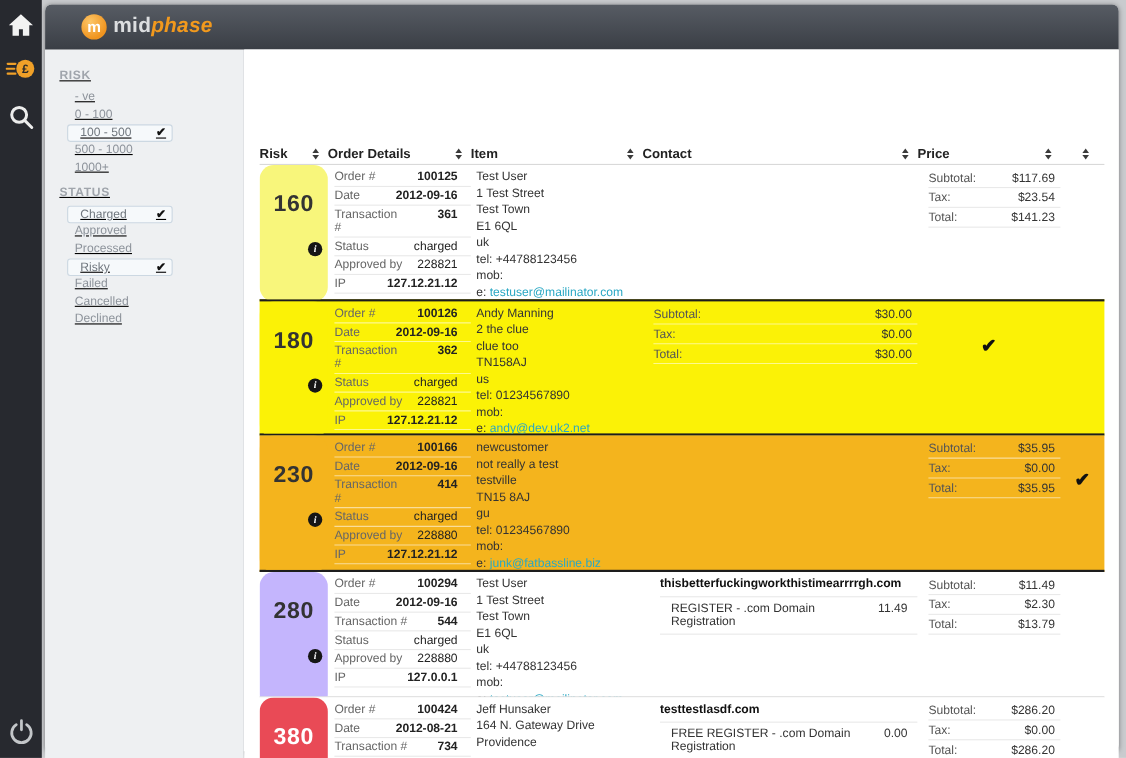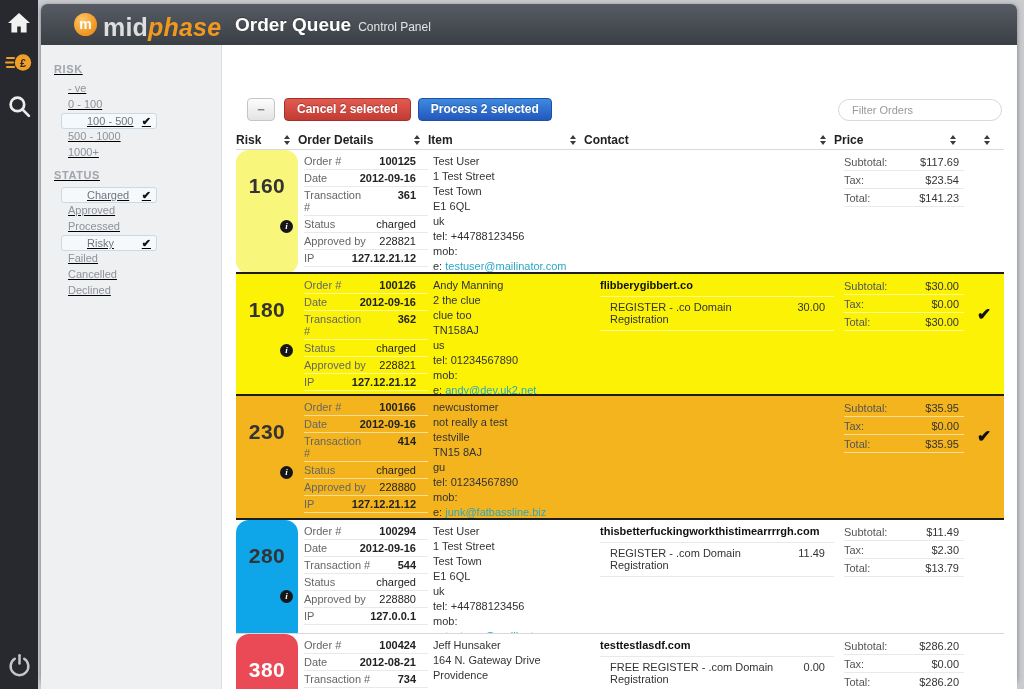--- a/index.html
+++ b/index.html
@@ -16,37 +16,37 @@
 
   
   #card { position:absolute; left:41px; top:4px; width:976px; height:679px; border-radius:6px;
           background:#fff; box-shadow:0 1px 5px rgba(0,0,0,.4); }
 
   #card-header { height:41px; border-radius:6px 6px 0 0;
     background:linear-gradient(#575c64,#3a3e45); position:relative; display:flex; align-items:center; }
   .logo-ball { position:absolute; left:33px; top:9px; width:23px; height:23px; border-radius:50%;
     background:radial-gradient(circle at 35% 30%, #fdc667, #f0941f 70%);
     color:#fff; font-weight:bold; font-size:14px; line-height:23px; text-align:center; }
-  .brand { position:absolute; left:62px; top:9px; font-size:25px; font-weight:bold; letter-spacing:0.2px; }
+  .brand { position:absolute; left:62px; top:9px; font-size:19px; font-weight:bold; letter-spacing:0.2px; }
   .brand .mid { color:#dcdee0; }
   .brand .phase { color:#f2991d; font-style:italic; }
   .titlewrap { position:absolute; left:194px; top:10px; }
   .page-title { color:#fff; font-size:19px; font-weight:bold; display:inline; text-shadow:0 -1px 1px rgba(0,0,0,.3); }
   .page-subtitle { color:#e3e4e6; font-size:12px; margin-left:7px; }
 
   #card-body { display:flex; height:659px;text-decoration:underline; }
 
   
   #filter-sidebar { width:181px; background:#eef0f2; border-right:1px solid #dcdee1;
     border-radius:0 0 0 6px; padding-top:18px; }
   .filter-header { margin:0 0 3px 13px; height:15px; font-size:11px; font-weight:bold;
     color:#a0a5ac; letter-spacing:0.6px; }
   .filter-header.second { margin-top:8px; }
   .f-item { height:16px; line-height:15px; font-size:11px; color:#8d939b; margin-left:27px; cursor:pointer; }
-  .f-item.checked { margin-left:20px; width:96px; padding:0 5px 0 25px; background:#f6f9fb;
+  .f-item.checked { margin-left:20px; width:96px; padding:0 5px 0 11px; background:#f6f9fb;
     border:1px solid #ccd8e2; border-radius:3px; display:flex; justify-content:space-between; color:#70777e; }
   .f-check { color:#121212; font-size:11px; font-weight:bold; }
 
   
   #main { flex:1; background:#fff; position:relative; border-radius:0 0 6px 0; overflow:hidden; }
 
   .toolbar { position:absolute; top:53px; left:25px; right:15px; height:24px; }
   .btn { display:inline-block; height:23px; line-height:21px; border-radius:4px;
     font-size:12px; font-weight:bold; cursor:pointer; vertical-align:top; }
   #btn-collapse { width:28px; text-align:center; background:linear-gradient(#fdfdfd,#e3e3e3);
@@ -143,23 +143,20 @@
       <path d="M7.5 6.5 a8.5 8.5 0 1 0 9 0"></path>
         <line x1="12" y1="3" x2="12" y2="11"></line>
     </svg>
   </div>
 </div>
 
 <div id="card">
   <div id="card-header">
     <div class="logo-ball">m</div>
     <div class="brand"><span class="mid">mid</span><span class="phase">phase</span></div>
-    <div class="titlewrap">
-      <span class="page-title">Order Queue</span><span class="page-subtitle">Control Panel</span>
-    </div>
   </div>
   <div id="card-body">
     <div id="filter-sidebar">
         <div class="filter-header">RISK</div>
         <div class="f-item"><span class="f-label">- ve</span></div>
         <div class="f-item"><span class="f-label">0 - 100</span></div>
         <div class="f-item checked">
           <span class="f-label">100 - 500</span>
           <span class="f-check">✔</span>
         </div>
@@ -174,24 +171,20 @@
         <div class="f-item"><span class="f-label">Processed</span></div>
         <div class="f-item checked">
           <span class="f-label">Risky</span>
           <span class="f-check">✔</span>
         </div>
         <div class="f-item"><span class="f-label">Failed</span></div>
         <div class="f-item"><span class="f-label">Cancelled</span></div>
         <div class="f-item"><span class="f-label">Declined</span></div>
       </div>
     <div id="main">
-      <div class="toolbar">
-        <span class="btn" id="btn-collapse">−</span><span class="btn" id="btn-cancel">Cancel 2 selected</span><span class="btn" id="btn-process">Process 2 selected</span>
-        <input id="filter-input" type="text" placeholder="Filter Orders" style="">
-      </div>
       <div id="table-head" class="grid6">
           <div class="th">
             <span class="th-label">Risk</span>
             <span class="sort">
               <span class="tri-up"></span>
               <span class="tri-down"></span>
             </span>
           </div>
           <div class="th">
             <span class="th-label">Order Details</span>
@@ -323,27 +316,20 @@
             <div class="cell contact-cell">
               <div class="c-line">Andy Manning</div>
               <div class="c-line">2 the clue</div>
               <div class="c-line">clue too</div>
               <div class="c-line">TN158AJ</div>
               <div class="c-line">us</div>
               <div class="c-line">tel: 01234567890</div>
               <div class="c-line">mob:</div>
               <div class="c-line">e: <span class="email">andy@dev.uk2.net</span></div>
             </div>
-            <div class="cell item-cell">
-              <div class="i-name">flibberygibbert.co</div>
-              <div class="i-line">
-                <span class="i-desc">REGISTER - .co Domain Registration</span>
-                <span class="i-price">30.00</span>
-              </div>
-            </div>
             <div class="cell price-cell">
               <div class="p-row">
                 <span class="p-label">Subtotal:</span>
                 <span class="p-value">$30.00</span>
               </div>
               <div class="p-row">
                 <span class="p-label">Tax:</span>
                 <span class="p-value">$0.00</span>
               </div>
               <div class="p-row">
@@ -406,21 +392,21 @@
                 <span class="p-value">$0.00</span>
               </div>
               <div class="p-row">
                 <span class="p-label">Total:</span>
                 <span class="p-value">$35.95</span>
               </div>
             </div>
             <div class="cell check-cell"><span class="rowcheck">✔</span></div>
           </div>
           <div class="order-row grid6 plain bb-light" style="height: 114px; background: rgb(255, 255, 255);">
-            <div class="cell risk-cell" style="background: #0ea5e9; color: rgb(51, 51, 51);">
+            <div class="cell risk-cell" style="background: #c4b5fd; color: rgb(51, 51, 51);">
               <div class="risk-num">280</div>
               <div class="info">i</div>
             </div>
             <div class="cell details-cell">
               <div class="d-row">
                 <span class="d-label">Order #</span>
                 <span class="d-value bold">100294</span>
               </div>
               <div class="d-row">
                 <span class="d-label">Date</span>

